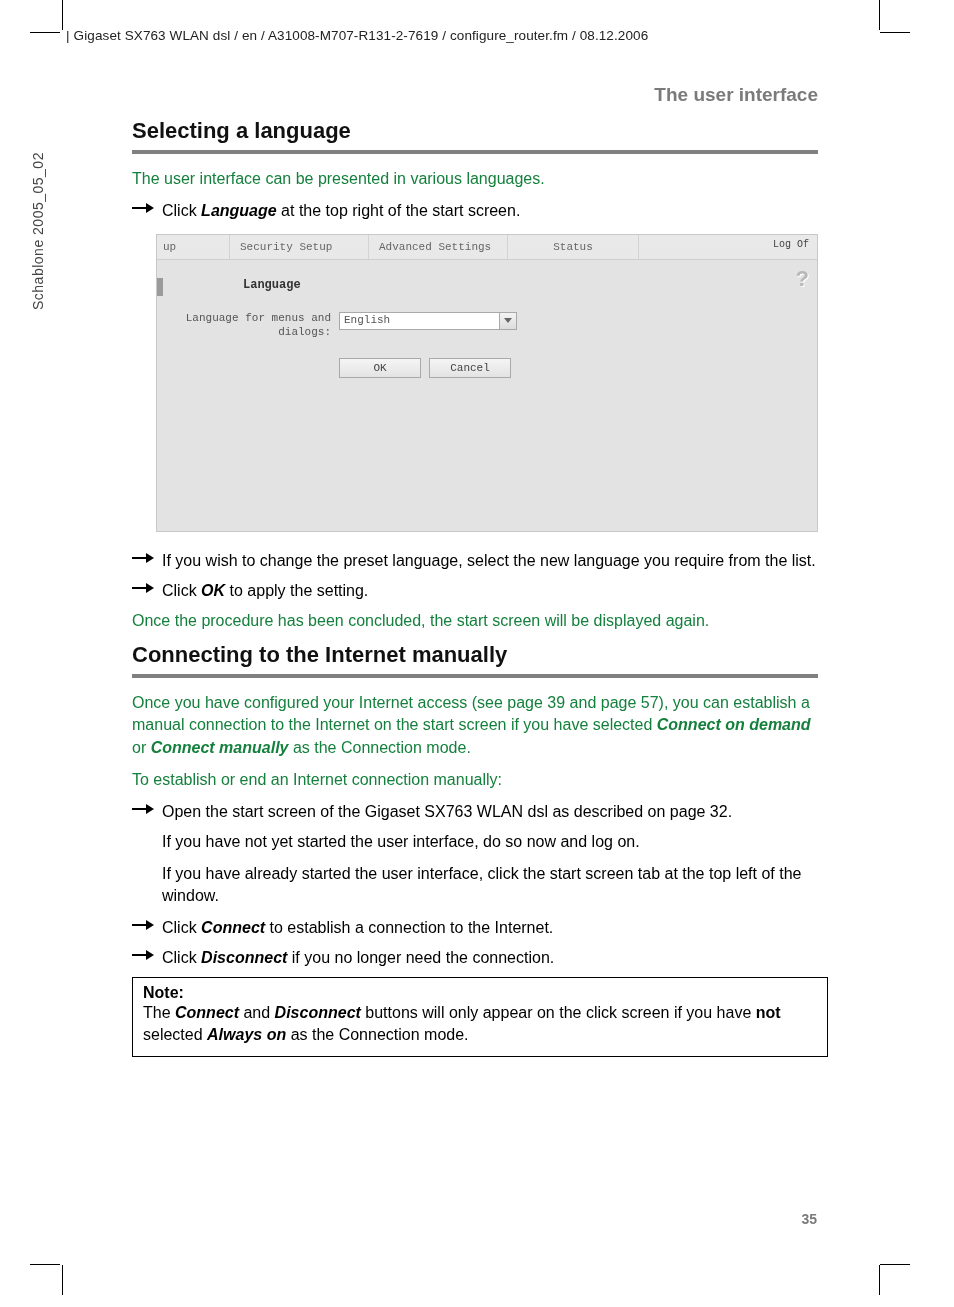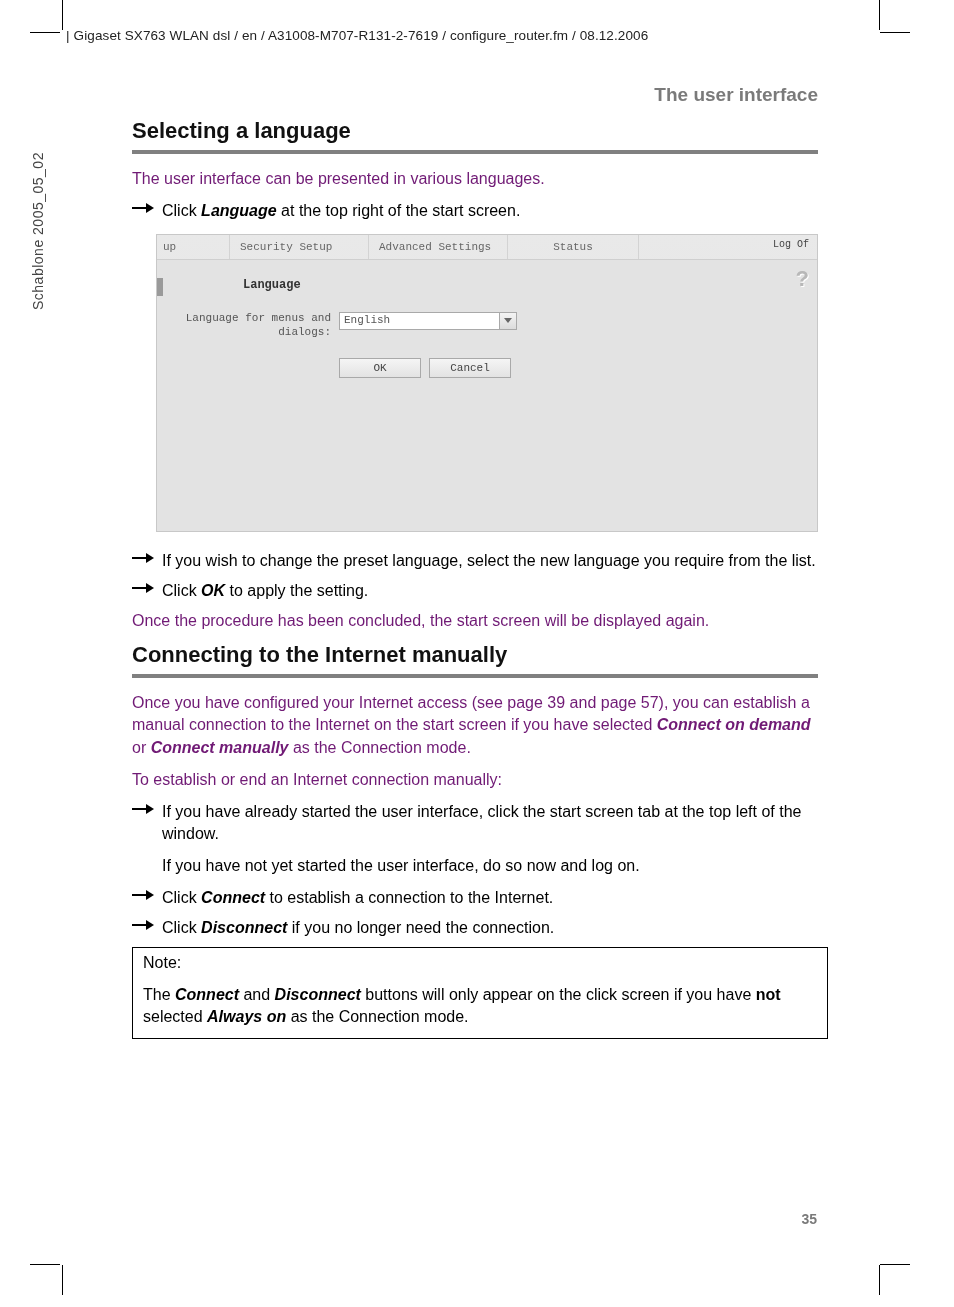--- a/index.html
+++ b/index.html
@@ -67,21 +67,21 @@
     height: 4px;
     background: #808080;
     margin: 0 0 14px 0;
     width: 686px;
   }
 
   p.body {
     margin: 0 0 10px 0;
     font-size: 16px;
     line-height: 1.38;
-    color: #701a75;
+    color: #15803d;
   }
 
   .arrow-item {
     position: relative;
     padding-left: 30px;
     margin: 0 0 8px 0;
     font-size: 16px;
     line-height: 1.38;
   }
   .arrow-item .arrow {
@@ -207,23 +207,23 @@
 
   h2.second { margin-top: 2px; }
 
   .note-box {
     border: 1px solid #000;
     padding: 6px 10px 10px 10px;
     margin-top: 8px;
     width: 674px;
   }
   .note-box .note-title {
-    font-weight: 400;
-    font-size: 16px;
-    margin-bottom: 12px;
+    font-weight: 700;
+    font-size: 16px;
+    margin-bottom: 0;
   }
   .note-box .note-body {
     font-size: 16px;
     line-height: 1.38;
   }
 
   .indent-para {
     margin-left: 30px;
     font-size: 16px;
     line-height: 1.38;
@@ -334,23 +334,24 @@
 
   <p class="body">To establish or end an Internet connection manually:</p>
 
   <div class="arrow-item">
     <span class="arrow">
       <svg width="22" height="12" viewBox="0 0 22 12">
           <line x1="0" y1="6" x2="14" y2="6" stroke="#000" stroke-width="2"></line>
           <polygon points="14,1 22,6 14,11" fill="#000"></polygon>
         </svg>
     </span>
-  </div>
+    <span>Open the start screen of the Gigaset SX763 WLAN dsl as described on page 32.</span>
+  </div>
+  <p class="indent-para">If you have not yet started the user interface, do so now and log on.</p>
   <p class="indent-para">If you have already started the user interface, click the start screen tab at the top left of the window.</p>
-  <p class="indent-para">If you have not yet started the user interface, do so now and log on.</p>
 
   <div class="arrow-item">
     <span class="arrow">
       <svg width="22" height="12" viewBox="0 0 22 12">
           <line x1="0" y1="6" x2="14" y2="6" stroke="#000" stroke-width="2"></line>
           <polygon points="14,1 22,6 14,11" fill="#000"></polygon>
         </svg>
     </span>
     <span>Click </span><strong class="em">Connect</strong><span> to establish a connection to the Internet.</span>
   </div>

